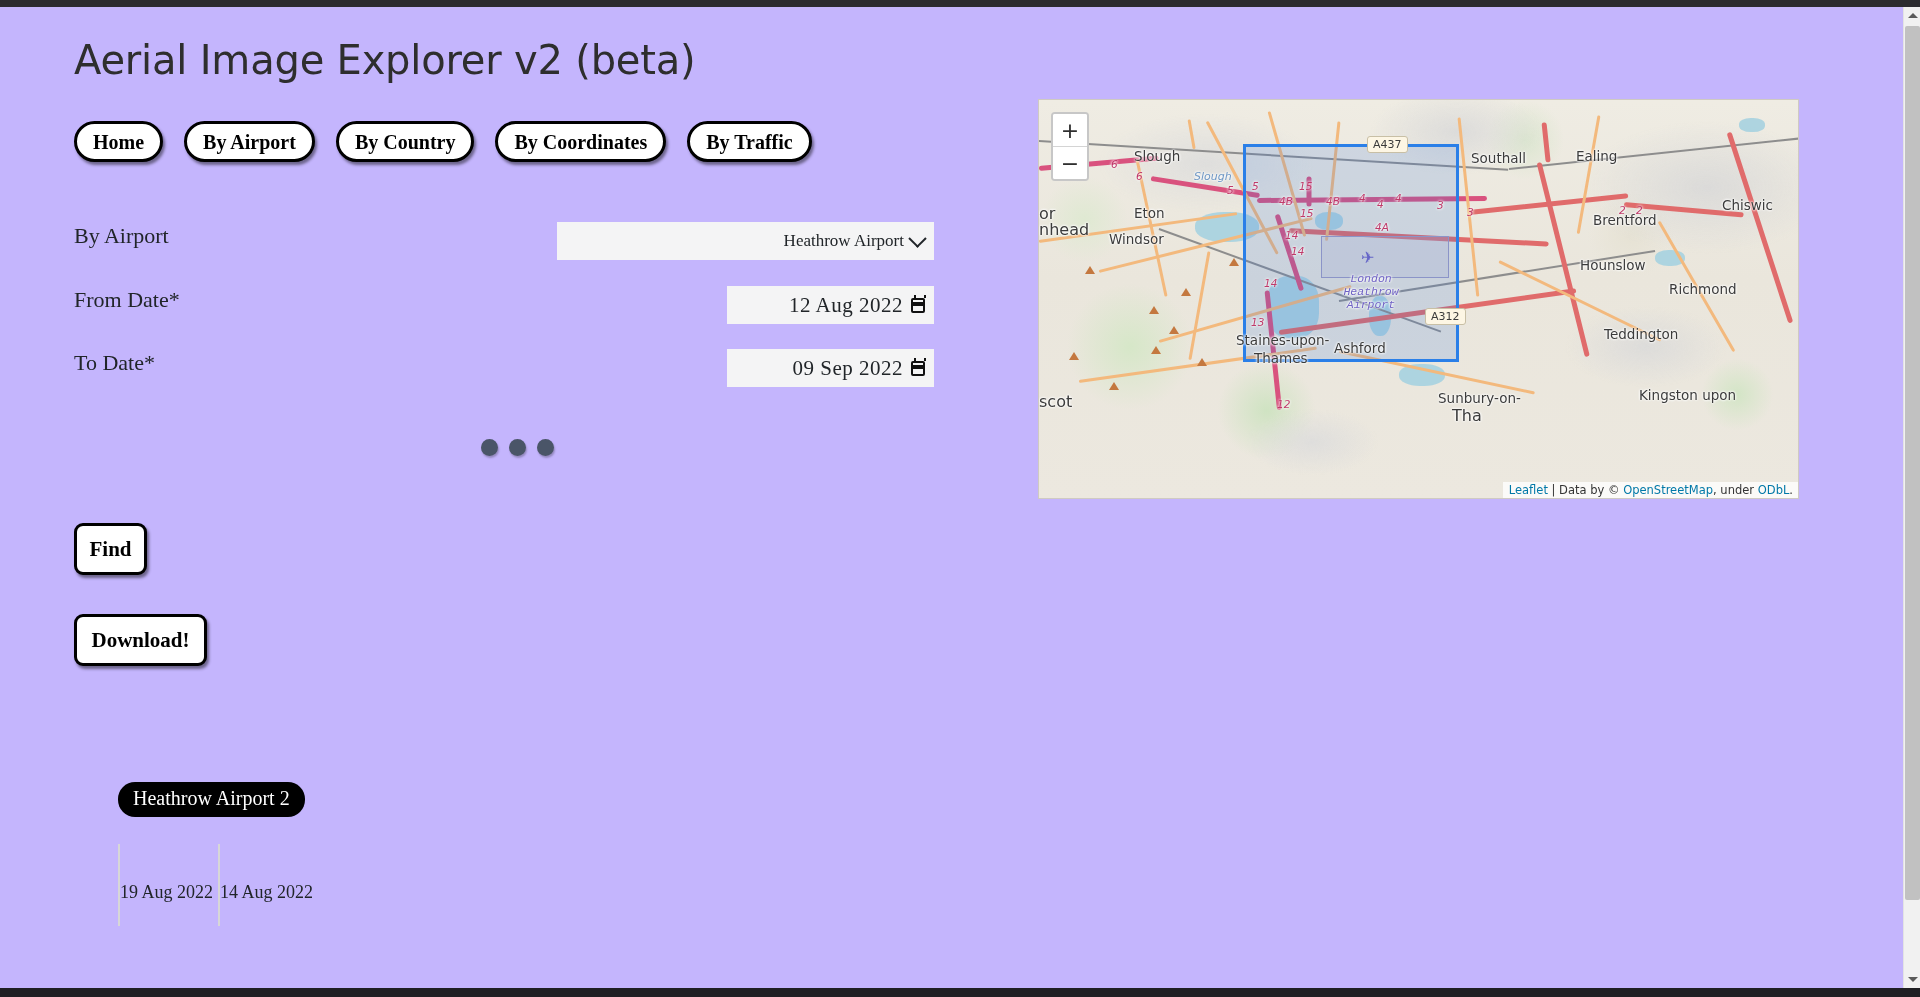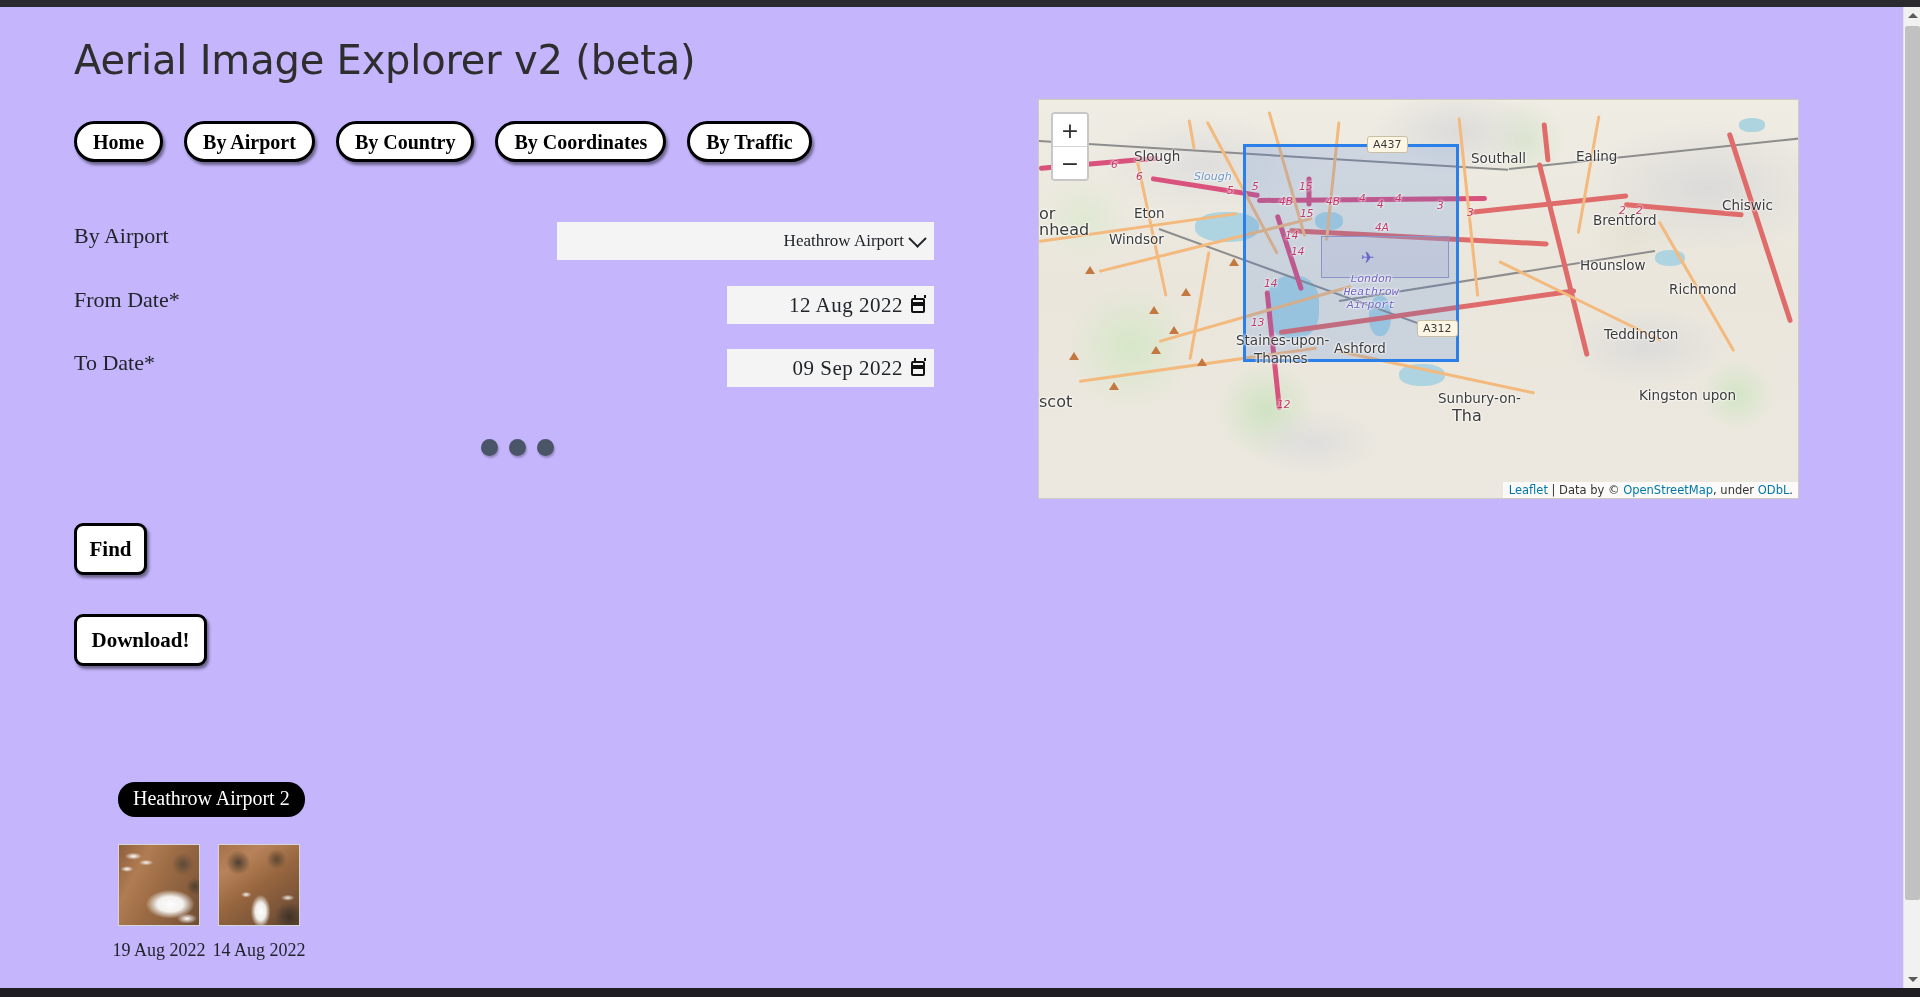--- a/index.html
+++ b/index.html
@@ -231,21 +231,21 @@
     border-radius: 17px;
     white-space: nowrap;
   }
   .thumb-row {
     display: flex;
     gap: 18px;
     margin-top: 27px;
   }
   .thumb-item {
     display: flex;
-    flex-direction: column;
+    flex-direction: row;
     align-items: center;
     width: 82px;
   }
   .thumb-img {
     width: 82px;
     height: 82px;
     border: 1px solid #d7d7d7;
     box-sizing: border-box;
     position: relative;
     overflow: hidden;
@@ -653,21 +653,21 @@
           <div class="map-label" style="left:413px;top:306px;">Tha</div>
           <div class="map-label big" style="left:600px;top:287px;">Kingston upon</div>
           <div class="map-label airport-name" style="left:292px;top:172px;width:80px;font-family:Liberation Mono, monospace;">
             <span>London</span><br>
             <span>Heathrow</span><br>
             <span>Airport</span>
           </div>
         </div>
 
         <div class="shield" style="left:328px;top:36px;">A437</div>
-        <div class="shield" style="left:378px;top:208px;margin-top:12px;">A312</div>
+        <div class="shield" style="left:386px;top:208px;">A312</div>
 
         <div class="jnum" style="left:72px;top:58px;">6</div>
         <div class="jnum" style="left:97px;top:70px;">6</div>
         <div class="jnum" style="left:188px;top:84px;">5</div>
         <div class="jnum" style="left:213px;top:80px;">5</div>
         <div class="jnum" style="left:260px;top:80px;">15</div>
         <div class="jnum" style="left:240px;top:95px;">4B</div>
         <div class="jnum" style="left:287px;top:95px;">4B</div>
         <div class="jnum" style="left:261px;top:107px;">15</div>
         <div class="jnum" style="left:320px;top:92px;">4</div>

